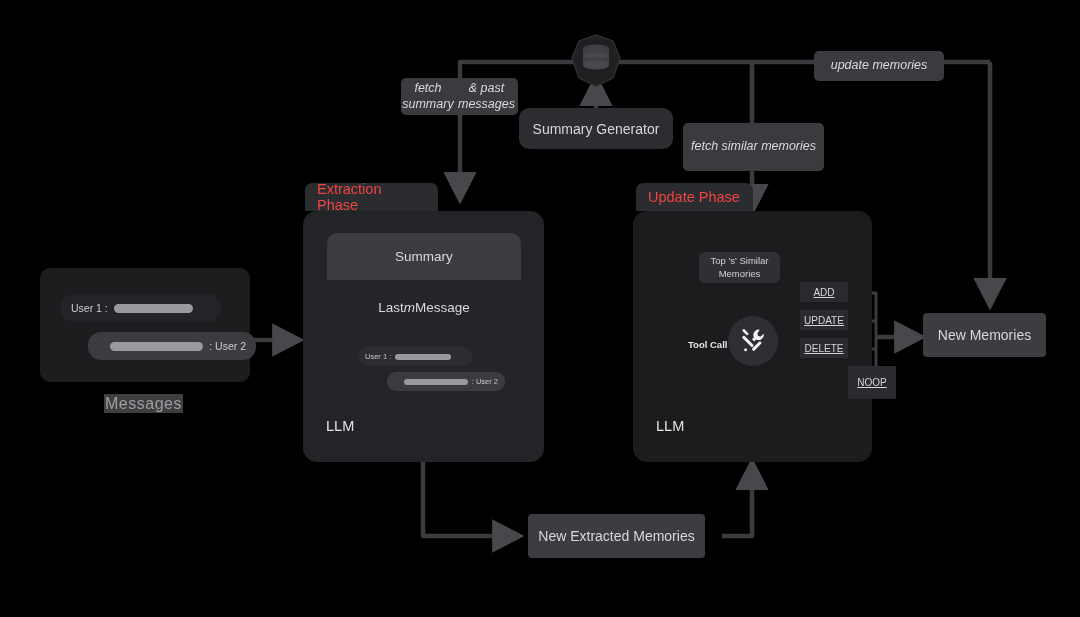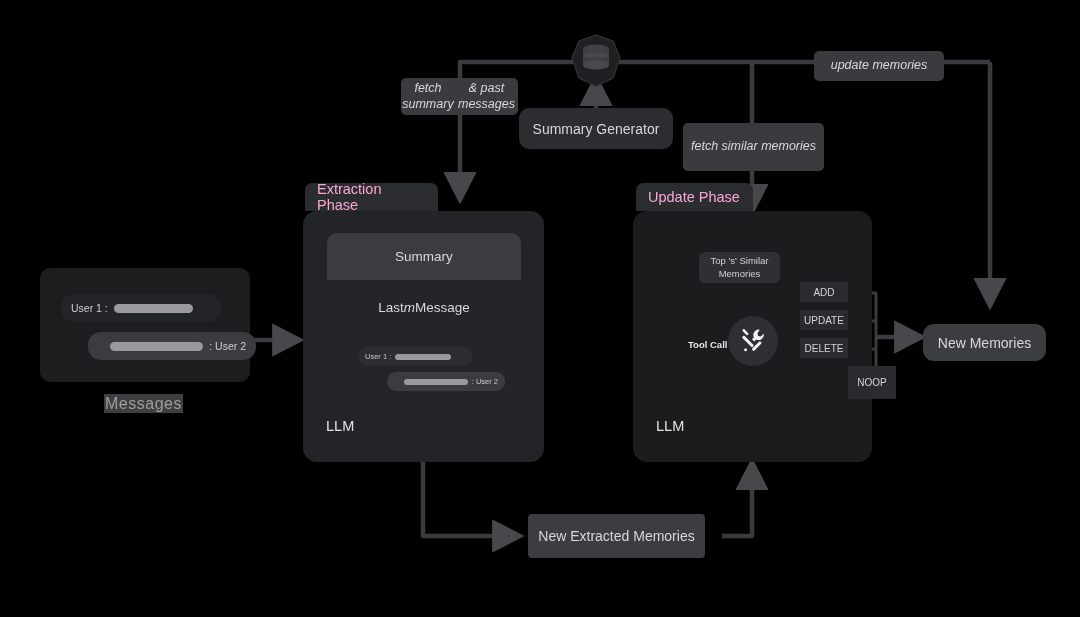--- a/index.html
+++ b/index.html
@@ -16,21 +16,21 @@
     background:#3a3b3f;border-radius:5px;color:#d9d9db;
     display:flex;align-items:center;justify-content:center;
     text-align:center;line-height:1.25;font-style:italic;font-size:12.5px;
   }
   .box-solid{
     background:#3c3d41;border-radius:4px;color:#d8d8da;
     display:flex;align-items:center;justify-content:center;
     text-align:center;font-size:14px;
   }
   .phase-tag{
-    background:#2b2c2f;border-radius:7px 7px 0 0;color:#f9a8d4;
+    background:#2b2c2f;border-radius:7px 7px 0 0;color:#ef4444;
     display:flex;align-items:center;padding:0 12px;font-size:14.5px;
   }
   .phase-panel{
     background:#232427;border-radius:14px;
   }
   .llm-tag{
     position:absolute;color:#e2e2e4;font-size:14.5px;
   }
   
   .msg-card{background:#1c1d1f;border-radius:10px;}
@@ -63,21 +63,21 @@
     display:flex;align-items:center;justify-content:center;text-align:center;
     font-size:9.5px;line-height:1.3;
   }
   .toolcircle{
     position:absolute;border-radius:50%;background:#2e2f32;
     display:flex;align-items:center;justify-content:center;
   }
   .toolcall-label{position:absolute;font-size:9.5px;font-weight:bold;color:#e4e4e6;}
   .op{
     position:absolute;background:#2a2b2e;border-radius:0;color:#d5d5d8;
-    display:flex;align-items:center;justify-content:center;font-size:10px;
+    display:flex;align-items:center;justify-content:center;font-size:10px;text-decoration:underline;
   }
   .db-icon{position:absolute;}
 </style>
 </head>
 <body>
 
 <div id="stage">
 
   <svg class="wires" viewBox="0 0 1080 617">
     <defs>
@@ -196,17 +196,17 @@
         </g>
       </svg>
     </div>
     <div class="op" style="left:167px;top:71px;width:48px;height:20px;">ADD</div>
     <div class="op" style="left:167px;top:99px;width:48px;height:20px;">UPDATE</div>
     <div class="op" style="left:167px;top:127px;width:48px;height:20px;">DELETE</div>
     <div class="op" style="left:167px;top:155px;width:48px;height:33px;margin-left:48px;">NOOP</div>
     <div class="llm-tag" style="left:23px;top:207px;">LLM</div>
   </div>
 
-  <div class="node box-solid" style="left:923px;top:324px;width:123px;height:37px;border-radius:11px;">New Memories</div>
+  <div class="node box-solid" style="left:923px;top:313px;width:123px;height:44px;">New Memories</div>
 
   <div class="node box-solid" style="left:528px;top:514px;width:177px;height:44px;">New Extracted Memories</div>
 
 </div>
 
 </body></html>

